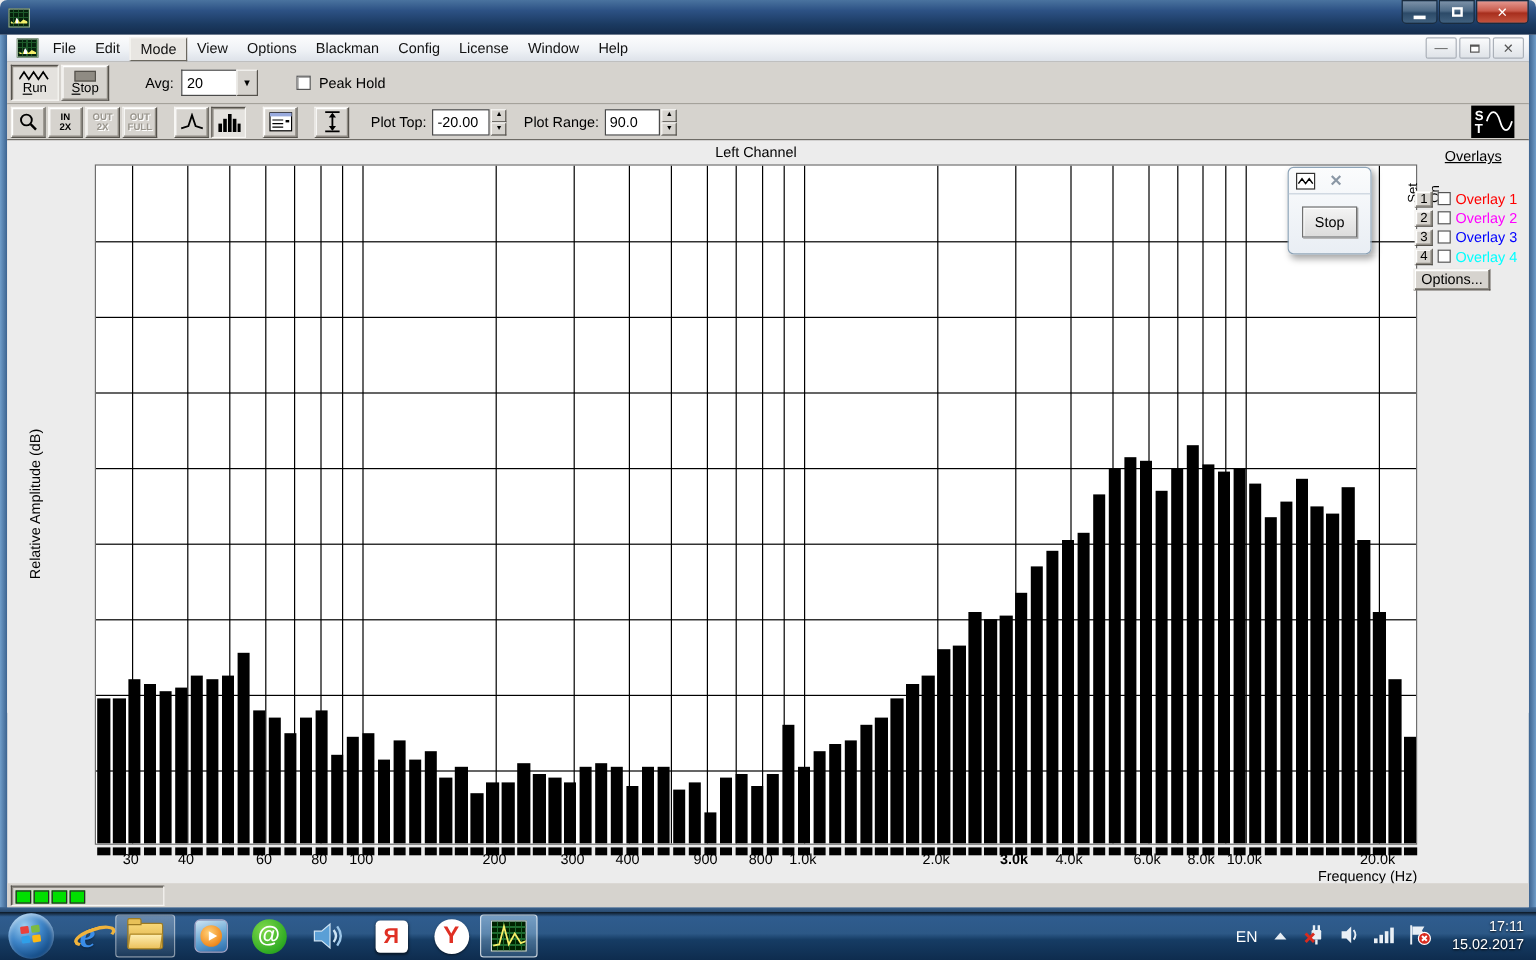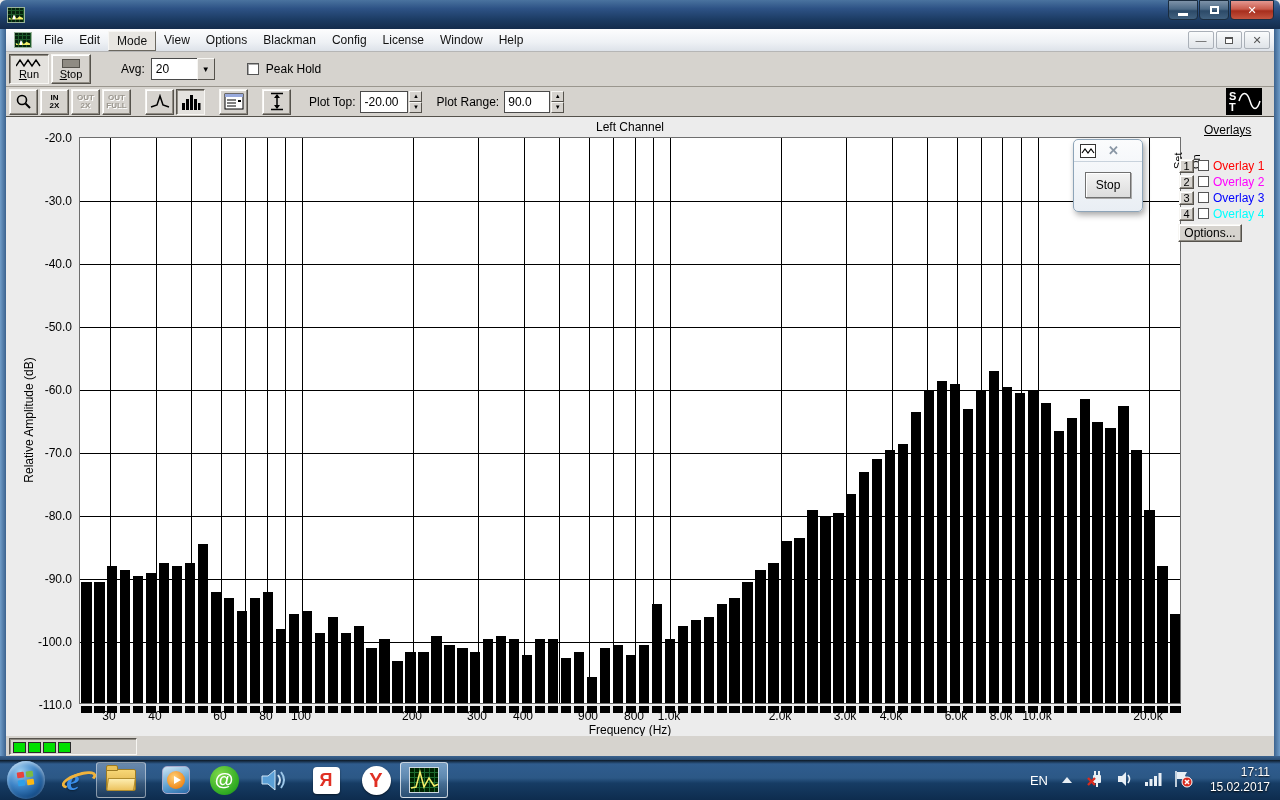--- a/index.html
+++ b/index.html
@@ -83,21 +83,21 @@
   .hgrid { position:absolute; left:0; right:0; height:1px; background:#000; }
   .bar { position:absolute; background:#000; }
   #xticks { position:absolute; left:74px; top:589px; width:1102px; height:7px; overflow:hidden; }
   .xtick { position:absolute; top:0; height:7px; background:#000; }
   #ylabels { position:absolute; left:0; top:0; width:68px; height:619px; }
   .ylab { position:absolute; right:2px; font-size:12px; color:#000; }
   #xlabels { position:absolute; left:73px; top:592px; width:1102px; height:14px; }
   .xlab { position:absolute; font-size:12px; color:#000; transform:translateX(-50%); white-space:nowrap; }
   #ylabel-title { position:absolute; left:-57px; top:296px; width:160px; text-align:center; font-size:12px; color:#000;
     transform:rotate(-90deg); transform-origin:center; }
-  #xlabel-title { position:absolute; left:73px; top:606px; width:1102px; text-align:center; font-size:12px; color:#000; }
+  #xlabel-title { position:absolute; left:73px; top:606px; width:1102px; text-align:right; font-size:12px; color:#000; }
 
   
   #overlays { position:absolute; right:0; top:0; width:96px; }
   #ov-title { text-decoration:underline; font-size:12px; color:#000; margin:6px 0 0 26px; }
   .ov-colhead { position:absolute; font-size:11px; transform:rotate(-90deg); transform-origin:left bottom; color:#000; }
   .ov-row { position:absolute; left:1px; display:flex; align-items:center; height:15px; }
   .ov-num { width:15px; height:14px; font-size:11px; display:flex; align-items:center; justify-content:center; }
   .ov-chk { width:11px; height:11px; background:#fff; border:1px solid #555; margin-left:4px; }
   .ov-lab { font-size:12px; margin-left:4px; white-space:nowrap; }
   #ov-options { position:absolute; left:0px; top:107px; width:64px; height:18px; font-size:12px;
@@ -504,46 +504,34 @@
       <div class="xtick" style="left: 986.5px; width: 10.4px;"></div>
       <div class="xtick" style="left: 999.5px; width: 10.4px;"></div>
       <div class="xtick" style="left: 1012.4px; width: 10.4px;"></div>
       <div class="xtick" style="left: 1025.4px; width: 10.4px;"></div>
       <div class="xtick" style="left: 1038.4px; width: 10.4px;"></div>
       <div class="xtick" style="left: 1051.3px; width: 10.4px;"></div>
       <div class="xtick" style="left: 1064.3px; width: 10.4px;"></div>
       <div class="xtick" style="left: 1077.3px; width: 10.4px;"></div>
       <div class="xtick" style="left: 1090.2px; width: 10.4px;"></div>
     </div>
-  <div id="ylabels">
-      <div class="ylab" style="top: 14px;">-20.0</div>
-      <div class="ylab" style="top: 77px;">-30.0</div>
-      <div class="ylab" style="top: 140px;">-40.0</div>
-      <div class="ylab" style="top: 203px;">-50.0</div>
-      <div class="ylab" style="top: 266px;">-60.0</div>
-      <div class="ylab" style="top: 329px;">-70.0</div>
-      <div class="ylab" style="top: 392px;">-80.0</div>
-      <div class="ylab" style="top: 455px;">-90.0</div>
-      <div class="ylab" style="top: 518px;">-100.0</div>
-      <div class="ylab" style="top: 581px;">-110.0</div>
-    </div>
   <div id="xlabels">
       <div class="xlab" style="left: 30px;">30</div>
       <div class="xlab" style="left: 76px;">40</div>
       <div class="xlab" style="left: 141px;">60</div>
       <div class="xlab" style="left: 187px;">80</div>
       <div class="xlab" style="left: 222px;">100</div>
       <div class="xlab" style="left: 333px;">200</div>
       <div class="xlab" style="left: 398px;">300</div>
       <div class="xlab" style="left: 444px;">400</div>
       <div class="xlab" style="left: 509px;">900</div>
       <div class="xlab" style="left: 555px;">800</div>
       <div class="xlab" style="left: 590px;">1.0k</div>
       <div class="xlab" style="left: 701px;">2.0k</div>
-      <div class="xlab" style="left: 766px;">3.0k</div>
+      <div class="xlab" style="left: 766px; font-weight: bold;">3.0k</div>
       <div class="xlab" style="left: 812px;">4.0k</div>
       <div class="xlab" style="left: 877px;">6.0k</div>
       <div class="xlab" style="left: 922px;">8.0k</div>
       <div class="xlab" style="left: 958px;">10.0k</div>
       <div class="xlab" style="left: 1069px;">20.0k</div>
     </div>
   <div id="xlabel-title">Frequency (Hz)</div>
 
   <div id="overlays">
     <div id="ov-title">Overlays</div>

